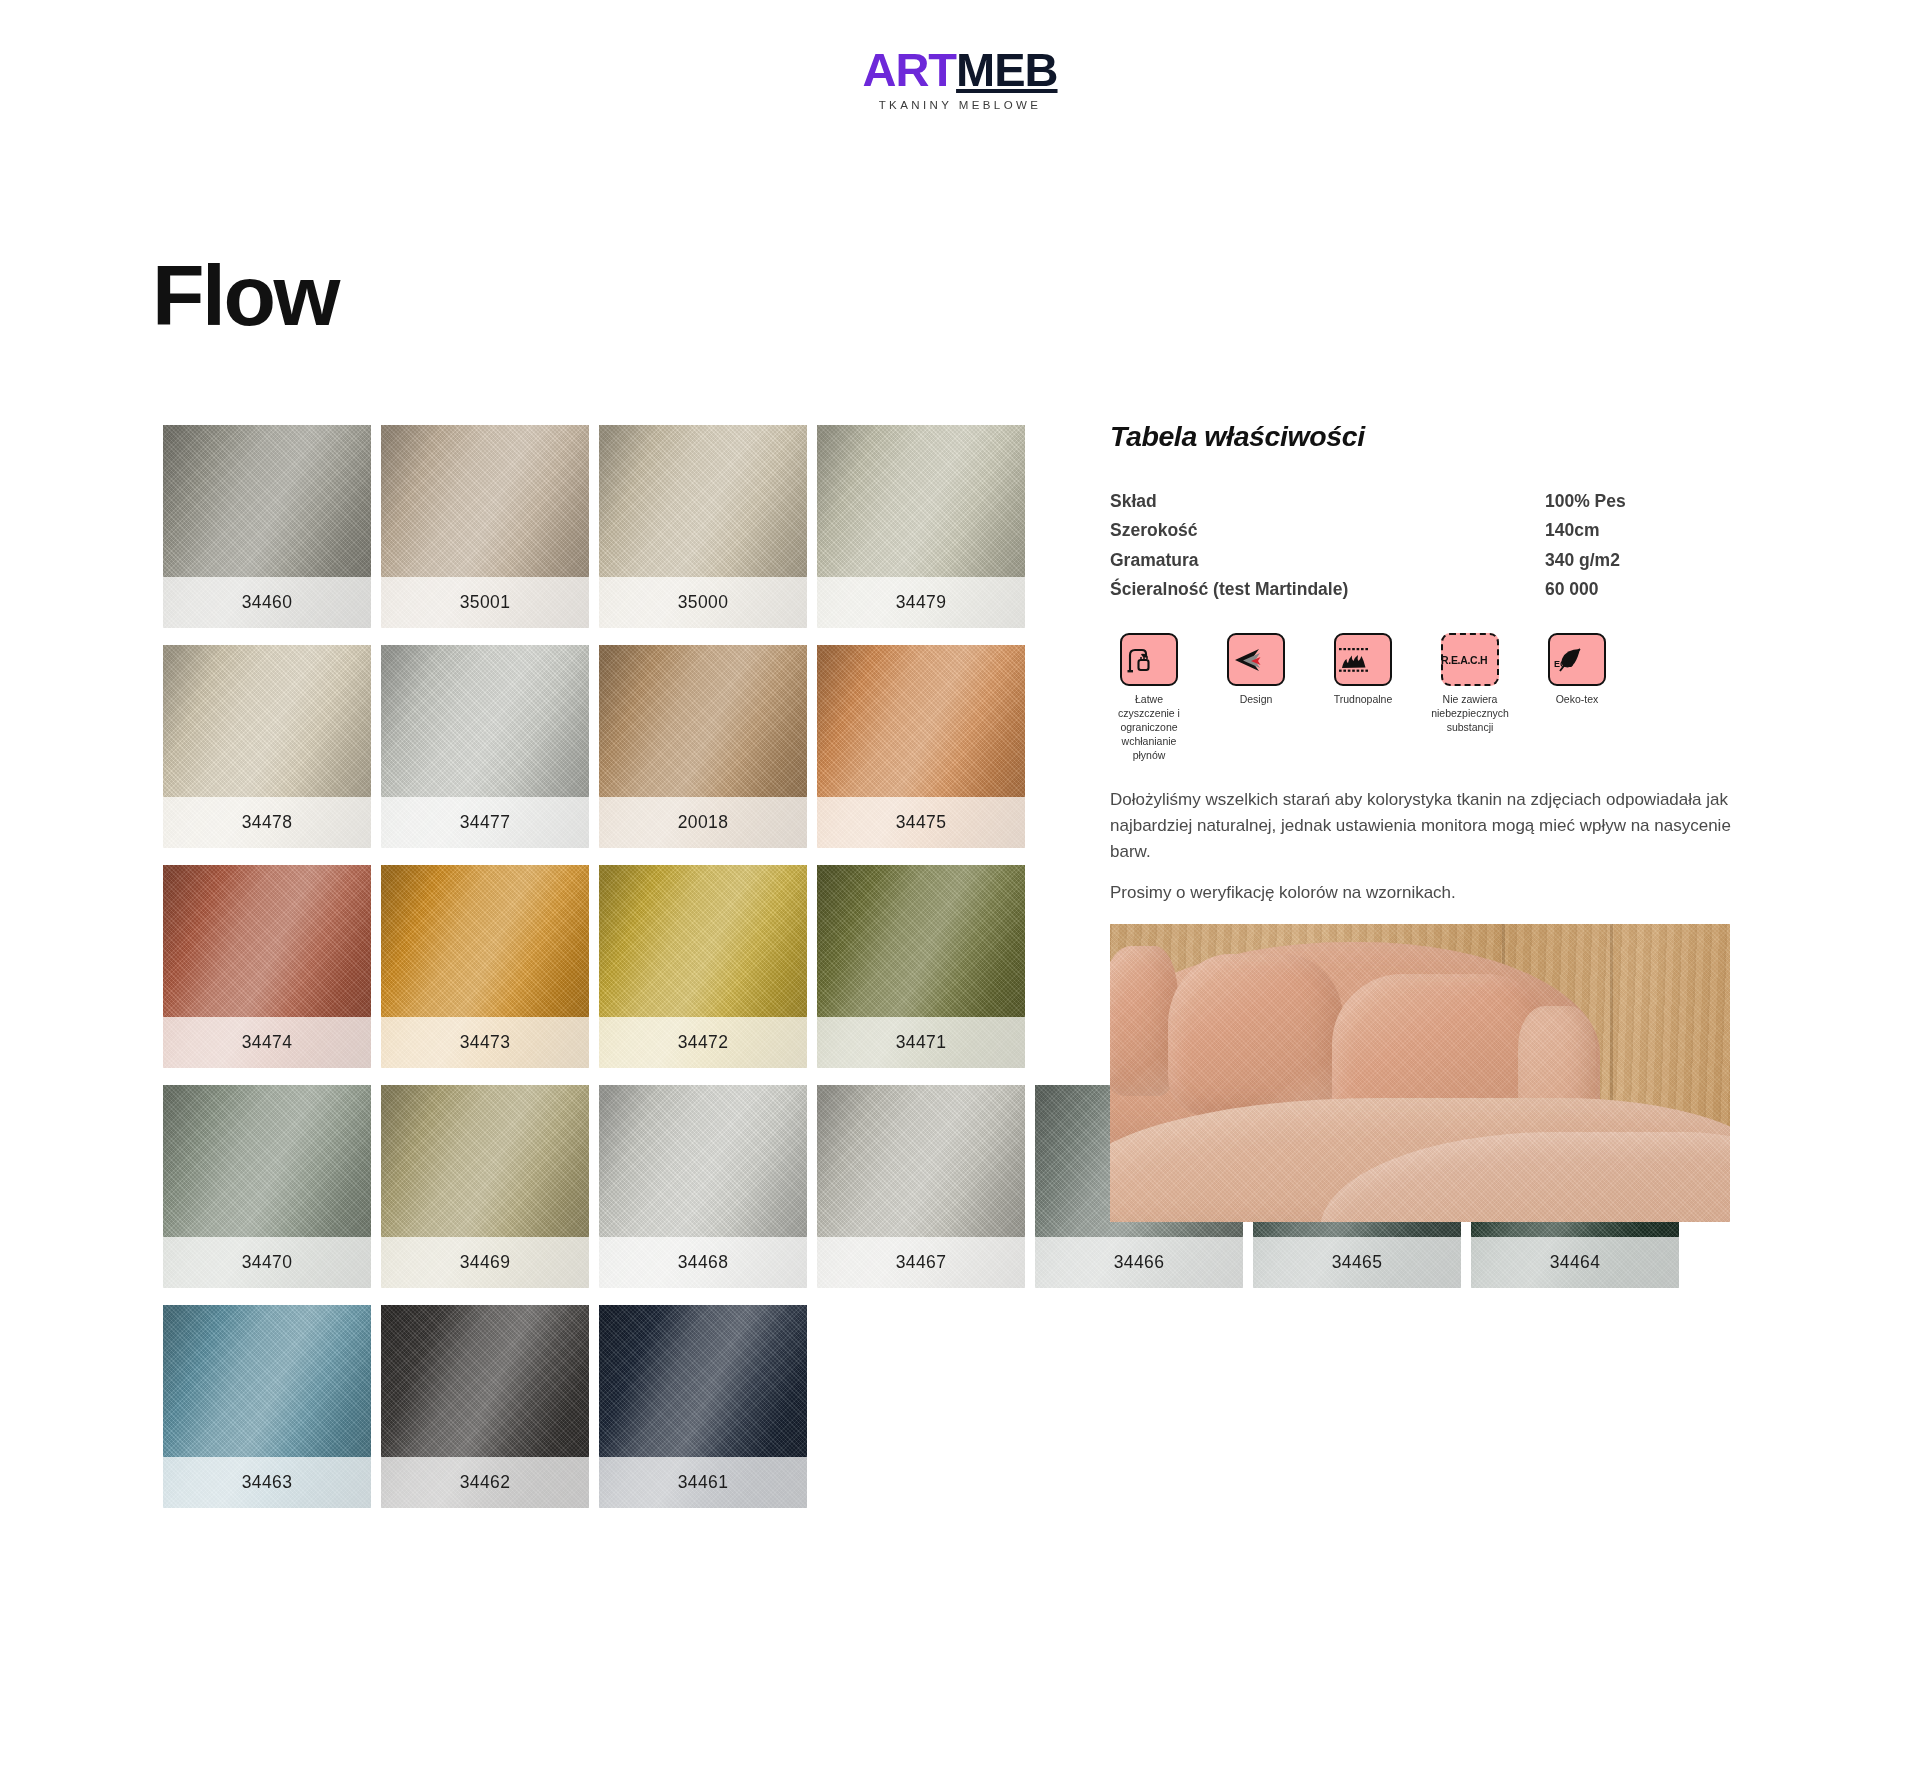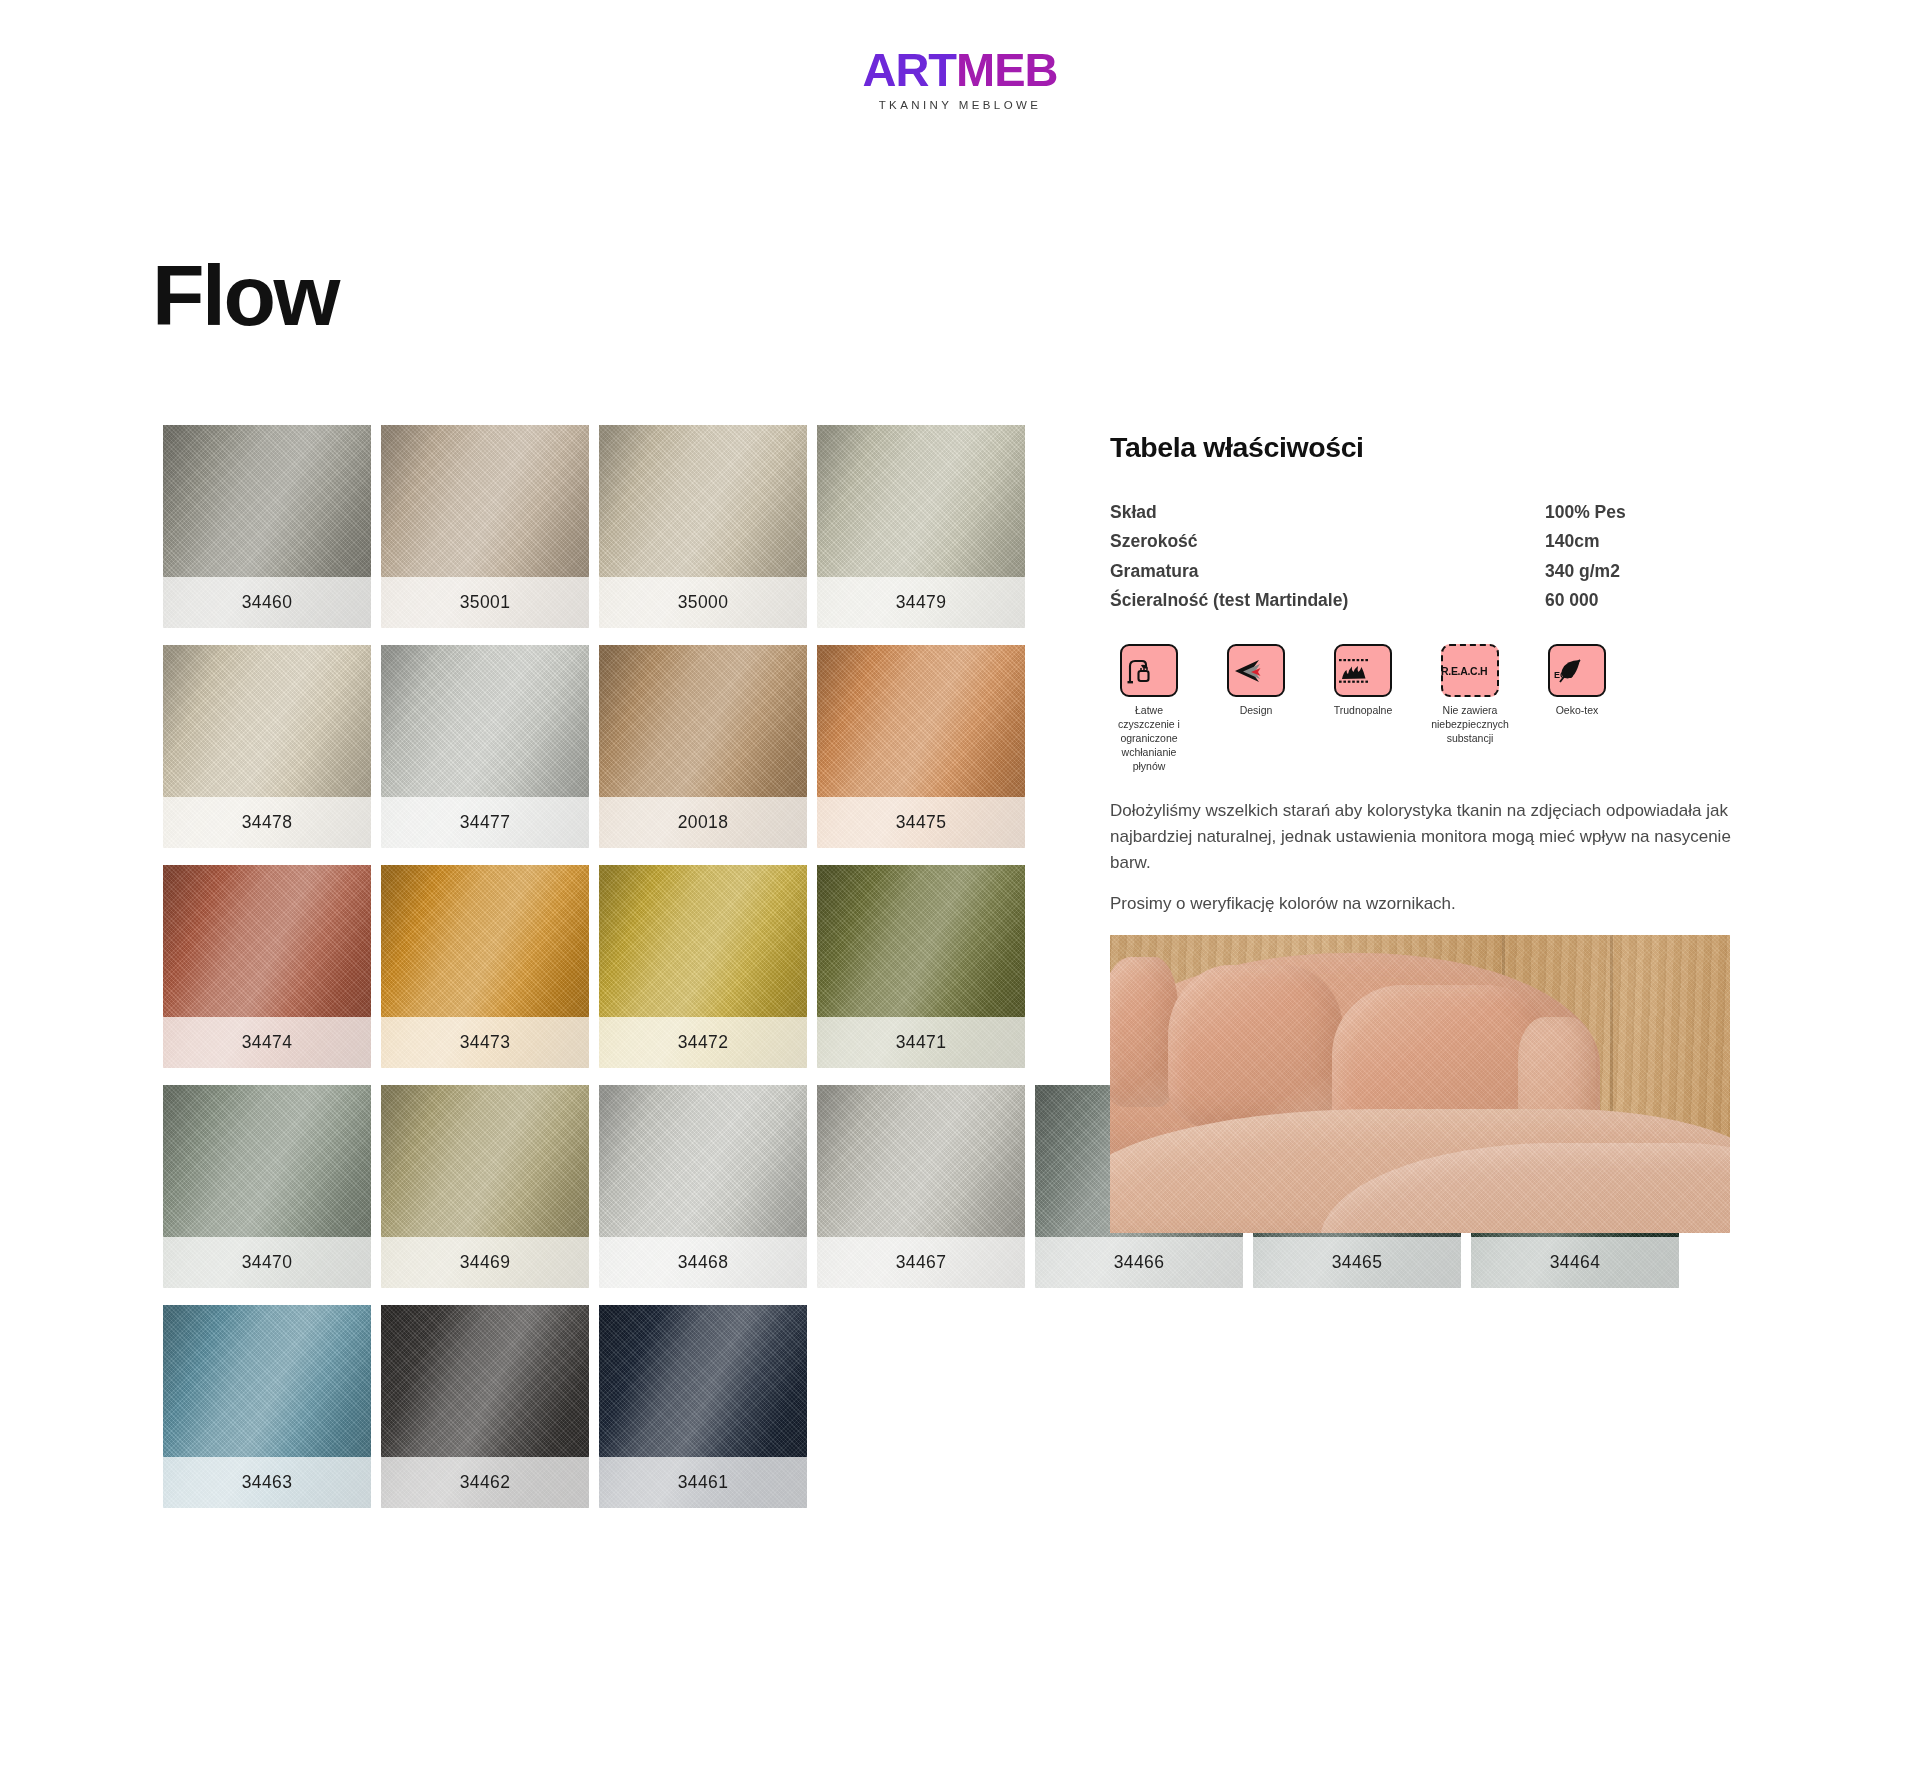--- a/index.html
+++ b/index.html
@@ -23,21 +23,21 @@
     width: 1920px;
     text-align: center;
   }
   .logo-main {
     font-size: 47px;
     font-weight: 800;
     letter-spacing: -1px;
     line-height: 1;
   }
   .logo-art { color: #6d28d9; }
-  .logo-meb { color: #a21caf; }
+  .logo-meb { color: #0f172a; text-decoration: underline; }
   .logo-sub {
     font-size: 11.5px;
     letter-spacing: 3.4px;
     color: #3a3a3a;
     margin-top: 6px;
     font-weight: 400;
   }
 
   
   .page-title {
@@ -115,21 +115,22 @@
     position: absolute;
     left: 1110px;
     top: 420px;
     width: 640px;
   }
   .props-title {
     font-size: 28.5px;
     font-weight: 800;
     letter-spacing: -0.4px;
     color: #111;
-    margin: 11px 0 33px 0;
+    margin: 0 0 33px 0;
+    font-style: italic;
   }
   .props-table {
     width: 100%;
     border-collapse: collapse;
   }
   .props-table td {
     font-size: 17.5px;
     color: #3f3f3f;
     padding: 1.5px 0;
     line-height: 1.52;

